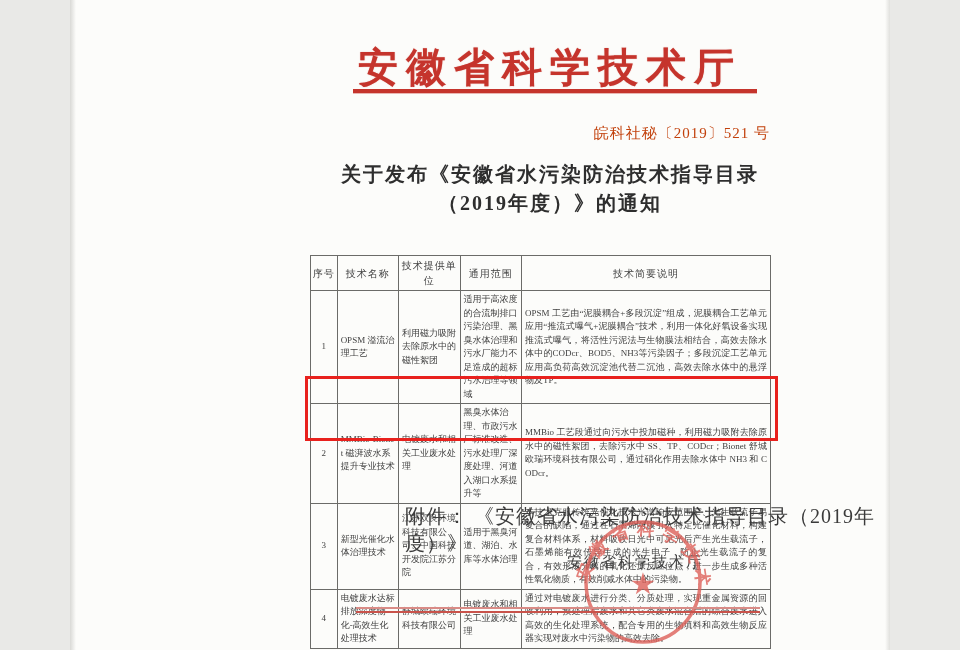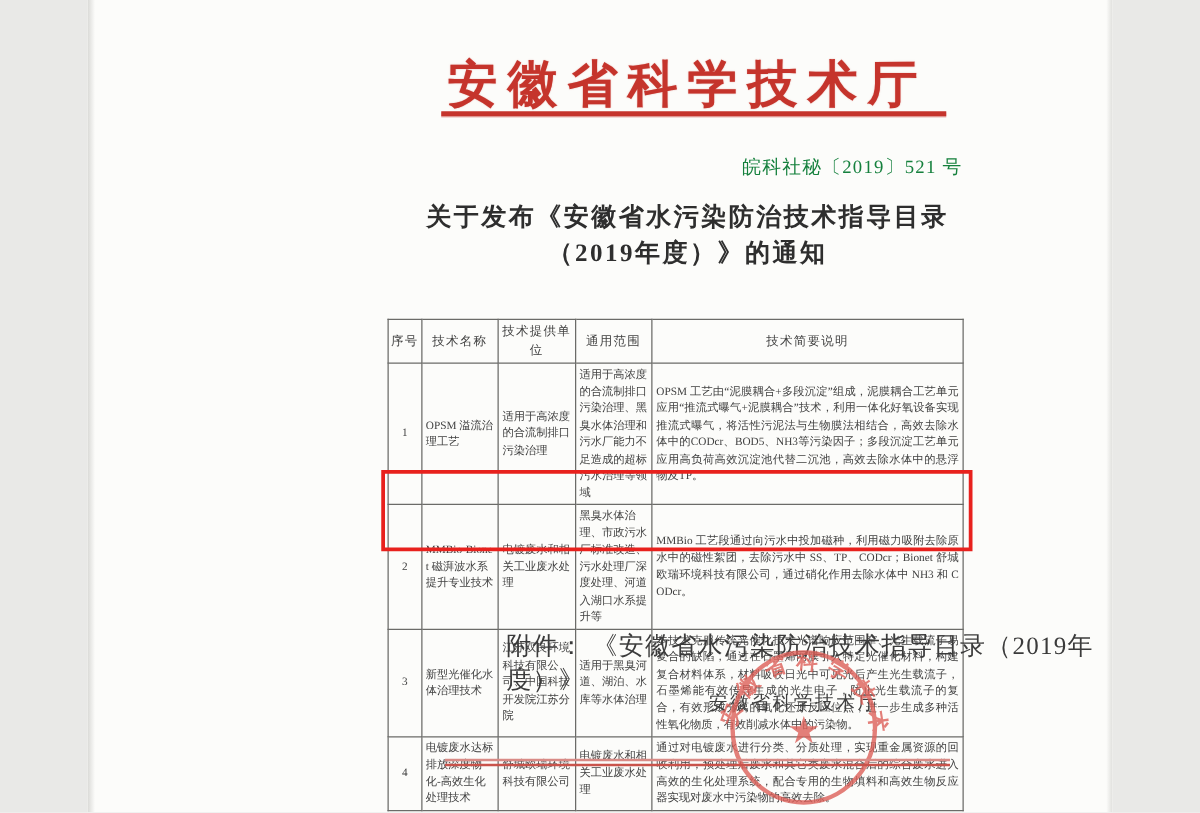--- a/index.html
+++ b/index.html
@@ -16,21 +16,21 @@
     position:absolute;left:0;top:40px;width:960px;text-align:center;
     font-size:40px;font-weight:bold;color:#c5342c;letter-spacing:8px;
     text-shadow:0 0 1px rgba(197,52,44,.55);
   }
   .red-rule{
     position:absolute;left:283px;top:89px;width:404px;height:4px;
     background:#c5342c;box-shadow:0 1px 0 rgba(197,52,44,.35);
   }
   .doc-number{
     position:absolute;left:400px;top:124px;width:300px;text-align:right;
-    font-size:15px;color:#15803d;letter-spacing:1px;
+    font-size:15px;color:#c2410c;letter-spacing:1px;
   }
   .notice-title{
     position:absolute;left:0;top:160px;width:960px;text-align:center;
     font-size:20px;font-weight:bold;color:#2e2e2e;line-height:29px;letter-spacing:2px;
   }
 
   .doc-table{
     position:absolute;left:240px;top:255px;width:461px;
     border-collapse:collapse;table-layout:fixed;
     font-size:9px;color:#414141;padding-left:24px;
@@ -98,21 +98,21 @@
         <th>技术名称</th>
         <th>技术提供单位</th>
         <th>通用范围</th>
         <th>技术简要说明</th>
       </tr>
     </thead>
     <tbody>
       <tr>
         <td class="cell-center">1</td>
         <td>OPSM 溢流治理工艺</td>
-        <td>适用于高浓度的合流制排口污染治理</td>
+        <td>利用磁力吸附去除原水中的磁性絮团</td>
         <td>适用于高浓度的合流制排口污染治理、黑臭水体治理和污水厂能力不足造成的超标污水治理等领域</td>
         <td class="cell-summary">OPSM 工艺由“泥膜耦合+多段沉淀”组成，泥膜耦合工艺单元应用“推流式曝气+泥膜耦合”技术，利用一体化好氧设备实现推流式曝气，将活性污泥法与生物膜法相结合，高效去除水体中的CODcr、BOD5、NH3等污染因子；多段沉淀工艺单元应用高负荷高效沉淀池代替二沉池，高效去除水体中的悬浮物及TP。</td>
       </tr>
       <tr>
         <td class="cell-center">2</td>
         <td>MMBio-Bionet 磁湃波水系提升专业技术</td>
         <td>电镀废水和相关工业废水处理</td>
         <td>黑臭水体治理、市政污水厂标准改造、污水处理厂深度处理、河道入湖口水系提升等</td>
         <td class="cell-summary">MMBio 工艺段通过向污水中投加磁种，利用磁力吸附去除原水中的磁性絮团，去除污水中 SS、TP、CODcr；Bionet 舒城欧瑞环境科技有限公司，通过硝化作用去除水体中 NH3 和 CODcr。</td>
       </tr>

